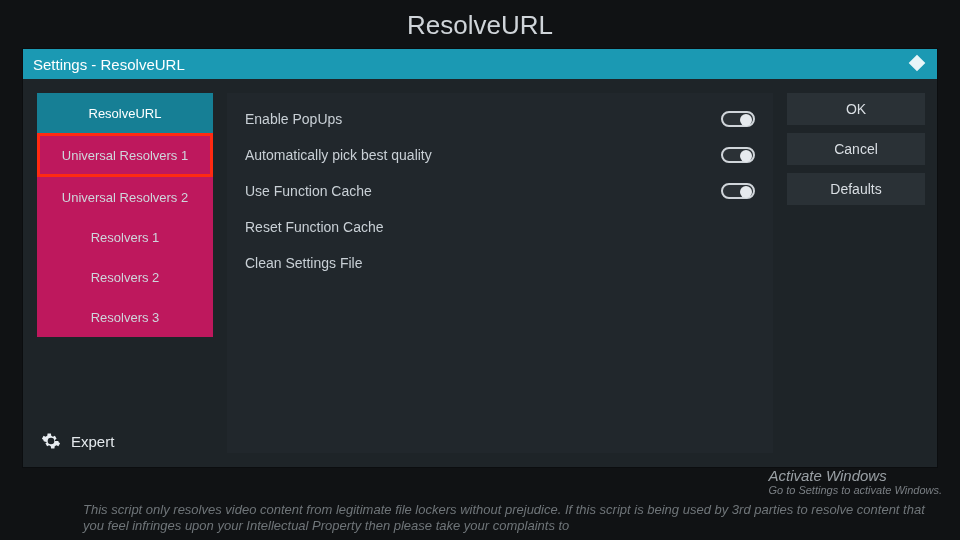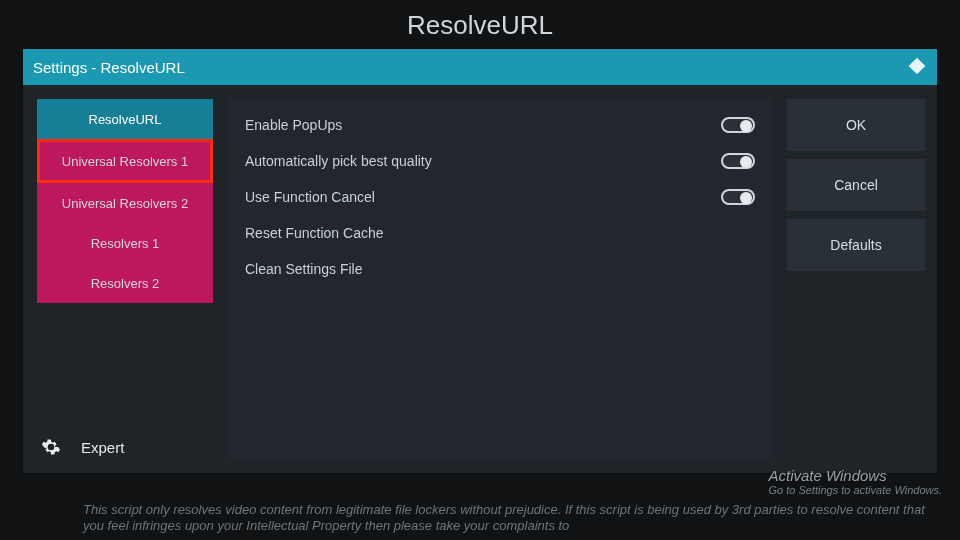--- a/index.html
+++ b/index.html
@@ -18,21 +18,21 @@
     font-weight: 400;
   }
   .dialog {
     position: absolute;
     left: 22px; right: 22px; top: 48px;
     background: #1e2428;
     border: 1px solid #0b0d0f;
   }
   .dlg-header {
     background: #1b99b3;
-    height: 36px;
+    height: 30px;
     display: flex;
     align-items: center;
     justify-content: space-between;
     padding: 0 10px;
     color: #fff;
     font-size: 15px;
   }
   .dlg-body {
     display: flex;
     padding: 14px 12px 14px 14px;
@@ -60,21 +60,21 @@
     color: #fff;
   }
   .side-item.highlight {
     border: 3px solid #ff2a12;
     height: 44px;
   }
   .side-spacer { flex: 1; }
   .expert-row {
     display: flex;
     align-items: center;
-    gap: 20px;
+    gap: 10px;
     color: #e4e9ed;
     font-size: 15px;
     padding: 6px 6px 2px 4px;
   }
   .gear {
     width: 20px; height: 20px; display: inline-block;
   }
   .gear svg { width: 20px; height: 20px; }
   .content {
     flex: 1;
@@ -104,21 +104,21 @@
     border-radius: 50%;
     background: #e6eaee;
   }
   .actions {
     width: 138px;
     display: flex;
     flex-direction: column;
     gap: 8px;
   }
   .btn {
-    height: 52px;
+    height: 32px;
     background: #2a3136;
     color: #d9dee3;
     font-size: 14px;
     display: flex;
     align-items: center;
     justify-content: center;
     cursor: pointer;
   }
   .footer-text {
     position: absolute;
@@ -166,20 +166,23 @@
       </div>
       <div class="side-item">
         <span>Universal Resolvers 2</span>
       </div>
       <div class="side-item">
         <span>Resolvers 1</span>
       </div>
       <div class="side-item">
         <span>Resolvers 2</span>
       </div>
+      <div class="side-item">
+        <span>Resolvers 3</span>
+      </div>
       <div class="side-spacer"></div>
       <div class="expert-row">
         <span class="gear">
           <svg viewBox="0 0 24 24">
               <path fill="#e8edf1" d="M12 8a4 4 0 1 0 0 8 4 4 0 0 0 0-8zm9 4a7 7 0 0 1-.1 1.2l2 1.6-2 3.4-2.4-1a7 7 0 0 1-2 1.2l-.4 2.6h-4l-.4-2.6a7 7 0 0 1-2-1.2l-2.4 1-2-3.4 2-1.6A7 7 0 0 1 3 12a7 7 0 0 1 .1-1.2l-2-1.6 2-3.4 2.4 1a7 7 0 0 1 2-1.2L7.9 3h4l.4 2.6a7 7 0 0 1 2 1.2l2.4-1 2 3.4-2 1.6c.1.4.1.8.1 1.2z"></path>
             </svg>
         </span>
         <span>Expert</span>
       </div>
     </div>
@@ -187,21 +190,21 @@
     <div class="content">
       <div class="row">
         <span>Enable PopUps</span>
         <span class="toggle on"></span>
       </div>
       <div class="row">
         <span>Automatically pick best quality</span>
         <span class="toggle on"></span>
       </div>
       <div class="row">
-        <span>Use Function Cancel</span>
+        <span>Use Function Cache</span>
         <span class="toggle on"></span>
       </div>
       <div class="row">
         <span>Reset Function Cache</span>
       </div>
       <div class="row">
         <span>Clean Settings File</span>
       </div>
     </div>
 

